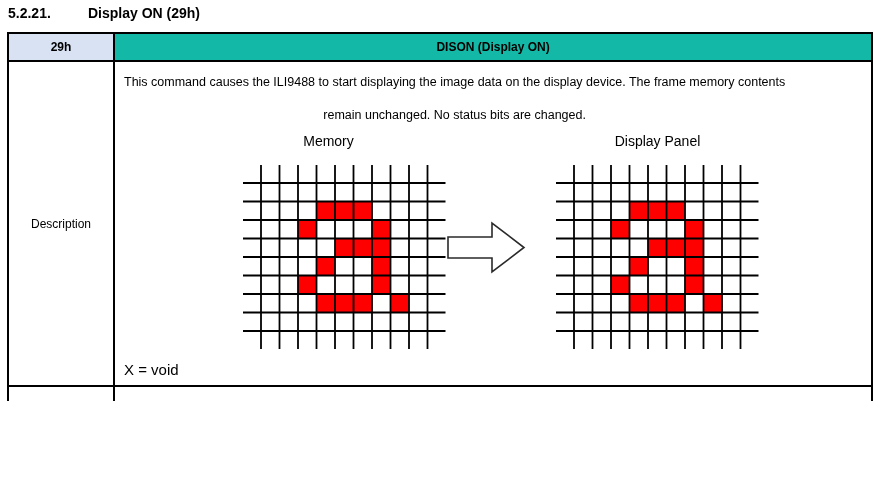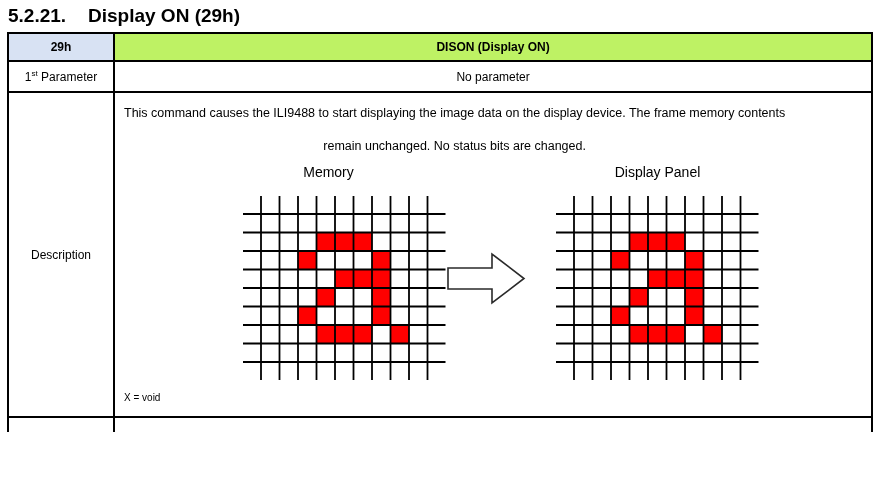--- a/index.html
+++ b/index.html
@@ -1,18 +1,18 @@
 <!DOCTYPE html>
 <html><head>
 <meta charset="utf-8">
 <style>
   html,body{margin:0;padding:0;background:#fff;}
   body{width:881px;height:497px;overflow:hidden;position:relative;
        font-family:"Liberation Sans",sans-serif;color:#000;}
-  .title{position:absolute;left:8px;top:5px;font-size:19px;font-weight:bold;}
+  .title{position:absolute;left:8px;top:5px;font-size:14px;font-weight:bold;}
   .title .num{display:inline-block;width:80px;}
   table.cmd{position:absolute;left:7px;top:32px;width:848px;
             border-collapse:collapse;table-layout:fixed;}
   table.cmd td{border:2px solid #000;text-align:center;vertical-align:middle;
                font-size:12px;padding:0;overflow:hidden;}
   tr.r1 td{height:26px;font-weight:bold;}
   tr.r2 td{height:31px;}
   tr.r3 td{height:30px;}
   tr.r4 td{height:29px;}
   tr.r5 td{height:323px;}
@@ -21,21 +21,21 @@
   .desc-wrap{position:absolute;left:0;top:0;right:0;bottom:0;}
   .desc-text{position:absolute;left:9px;top:4px;font-size:12.5px;}
   .desc-text div{line-height:33px;white-space:nowrap;text-align:center;}
   .fig-label{position:absolute;width:203px;text-align:center;top:71px;font-size:14px;}
   .fig-label.mem{left:112px;}
   .fig-label.disp{left:441px;}
   .grid-svg{position:absolute;top:103px;}
   #memory-grid{left:128px;}
   #display-grid{left:441px;}
   .arrow-svg{position:absolute;left:331px;top:159px;}
-  .void-note{position:absolute;left:9px;top:299px;font-size:10px;}
+  .void-note{position:absolute;left:9px;top:299px;font-size:15px;}
   sup{font-size:8px;vertical-align:super;line-height:0;}
 </style>
 </head>
 <body>
 
 <div class="title">
   <span class="num">5.2.21.</span><span>Display ON (29h)</span>
 </div>
 
 <table class="cmd">
@@ -51,25 +51,21 @@
       <col style="width:57px">
     <col style="width:57px">
       <col style="width:57px">
       <col style="width:57px">
     <col style="width:58px">
       <col style="width:52px">
   </colgroup>
   <tbody>
       <tr class="r1">
     <td class="hdr" style="background: rgb(216, 226, 243);">29h</td>
-    <td class="hdr" colspan="13" style="background: #bef264;">DISON (Display ON)</td>
-  </tr>
-  <tr class="r4">
-    <td><span>1</span><sup>st</sup><span> Parameter</span></td>
-    <td colspan="13">No parameter</td>
+    <td class="hdr" colspan="13" style="background: #14b8a6;">DISON (Display ON)</td>
   </tr>
   <tr class="r5">
     <td>Description</td>
     <td colspan="13" class="desc-cell">
       <div class="desc-wrap">
         <div class="desc-text" id="desc-text">
               <div>This command causes the ILI9488 to start displaying the image data on the display device. The frame memory contents</div>
               <div>remain unchanged. No status bits are changed.</div>
             </div>
         <div class="fig-label mem">Memory</div>

